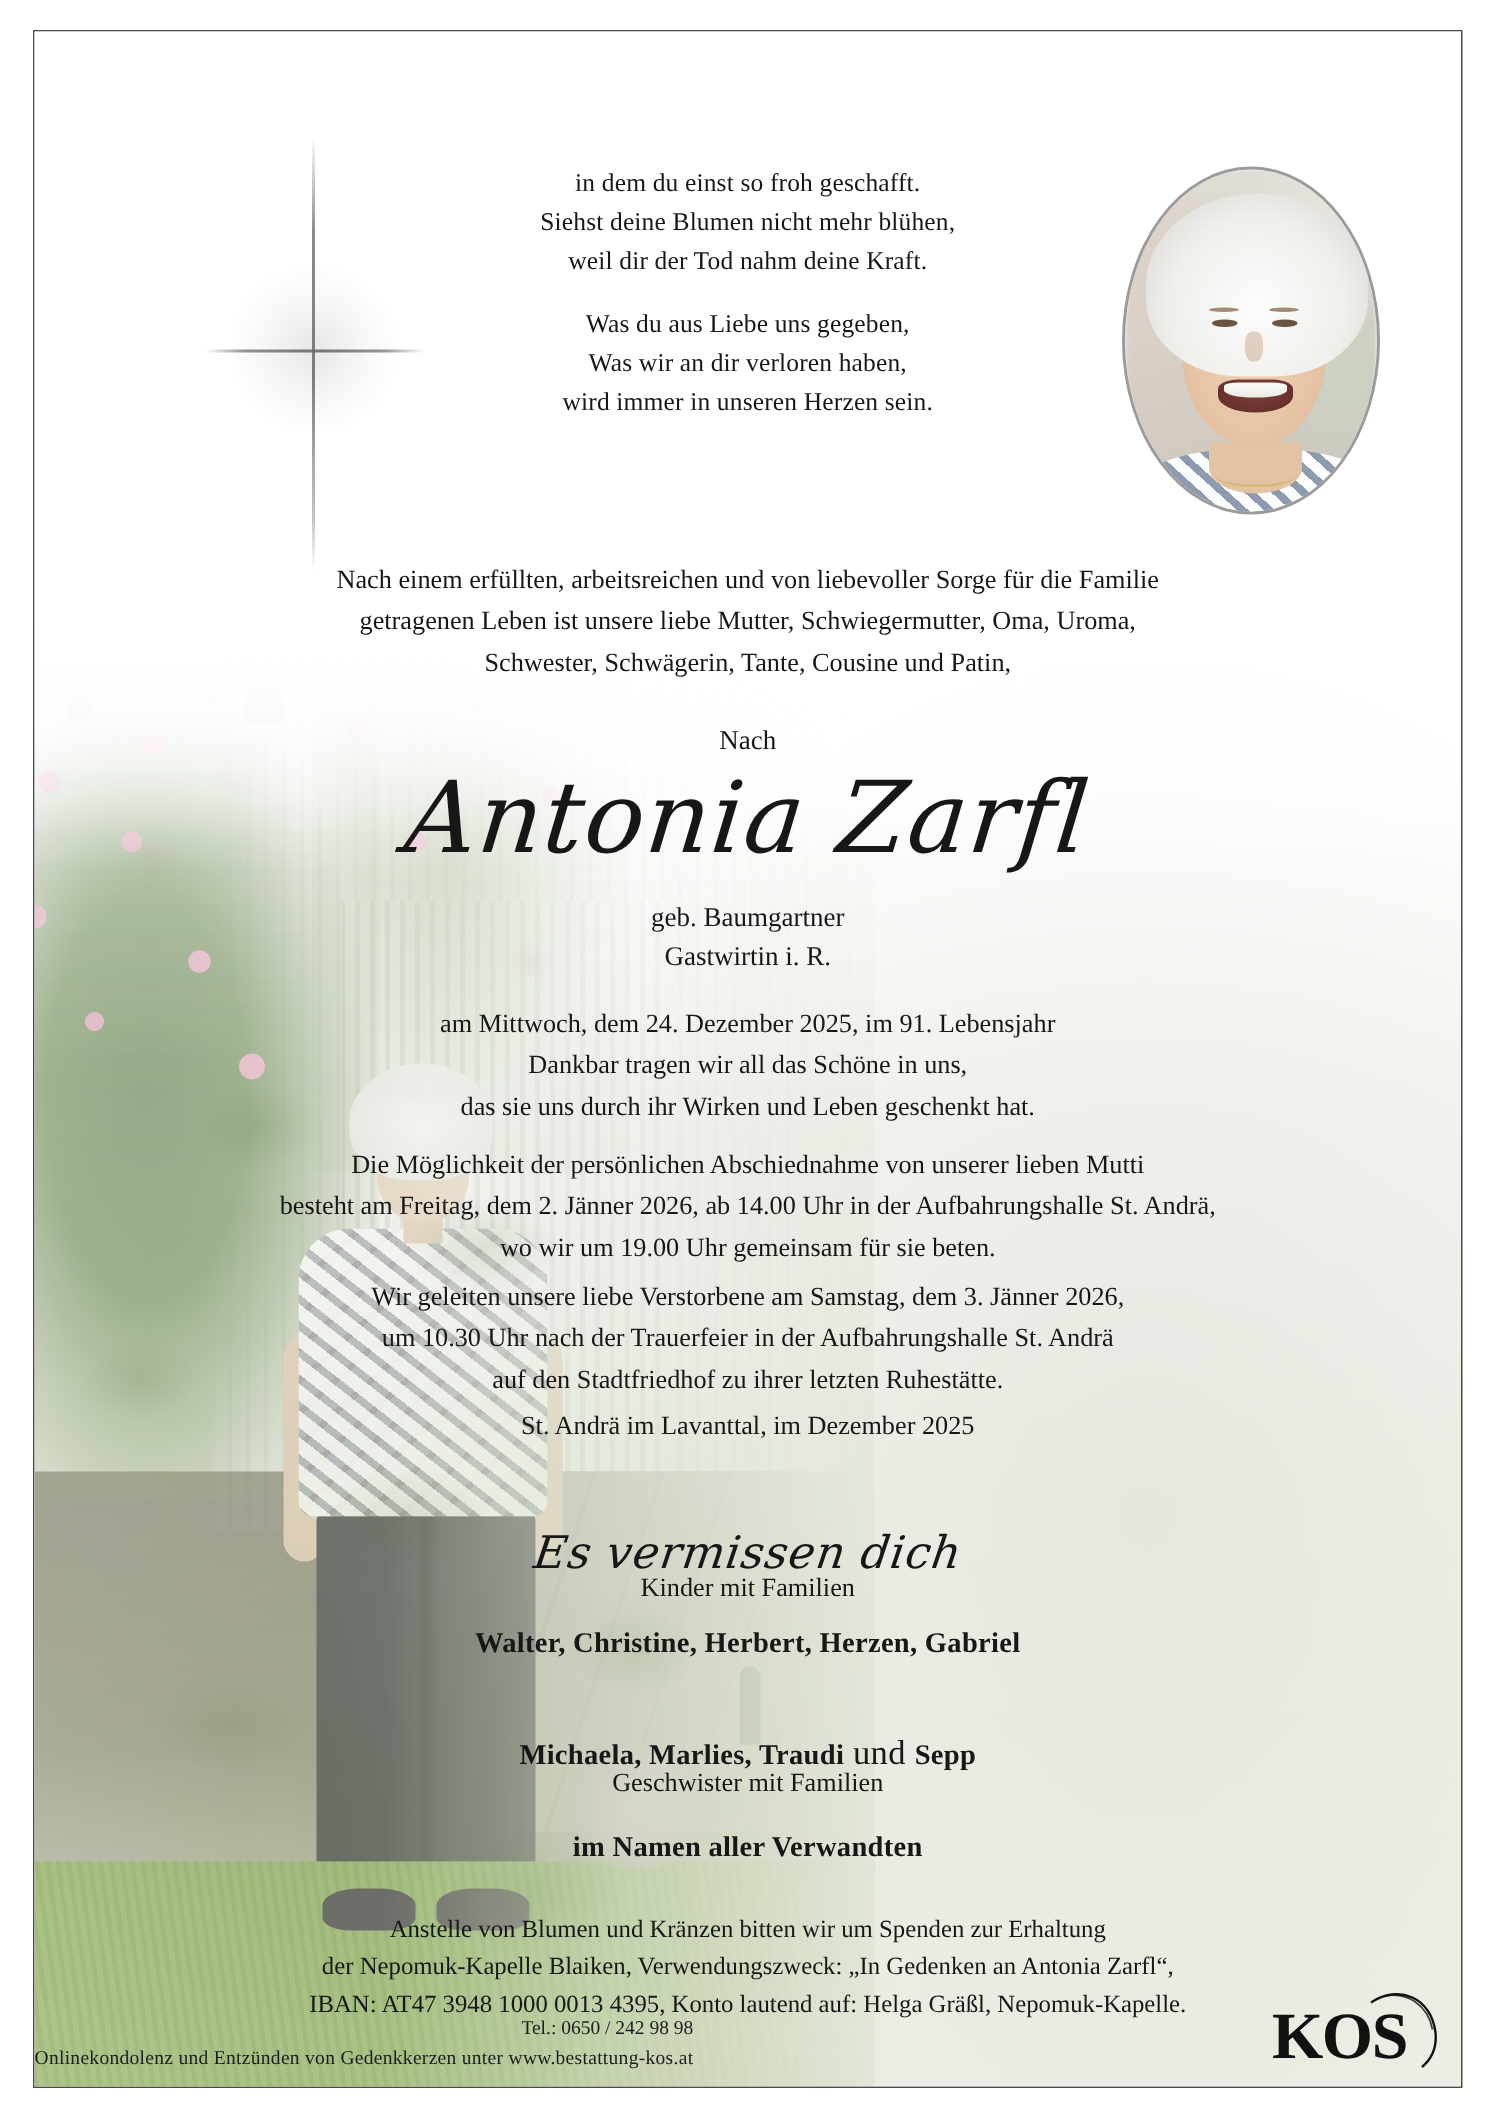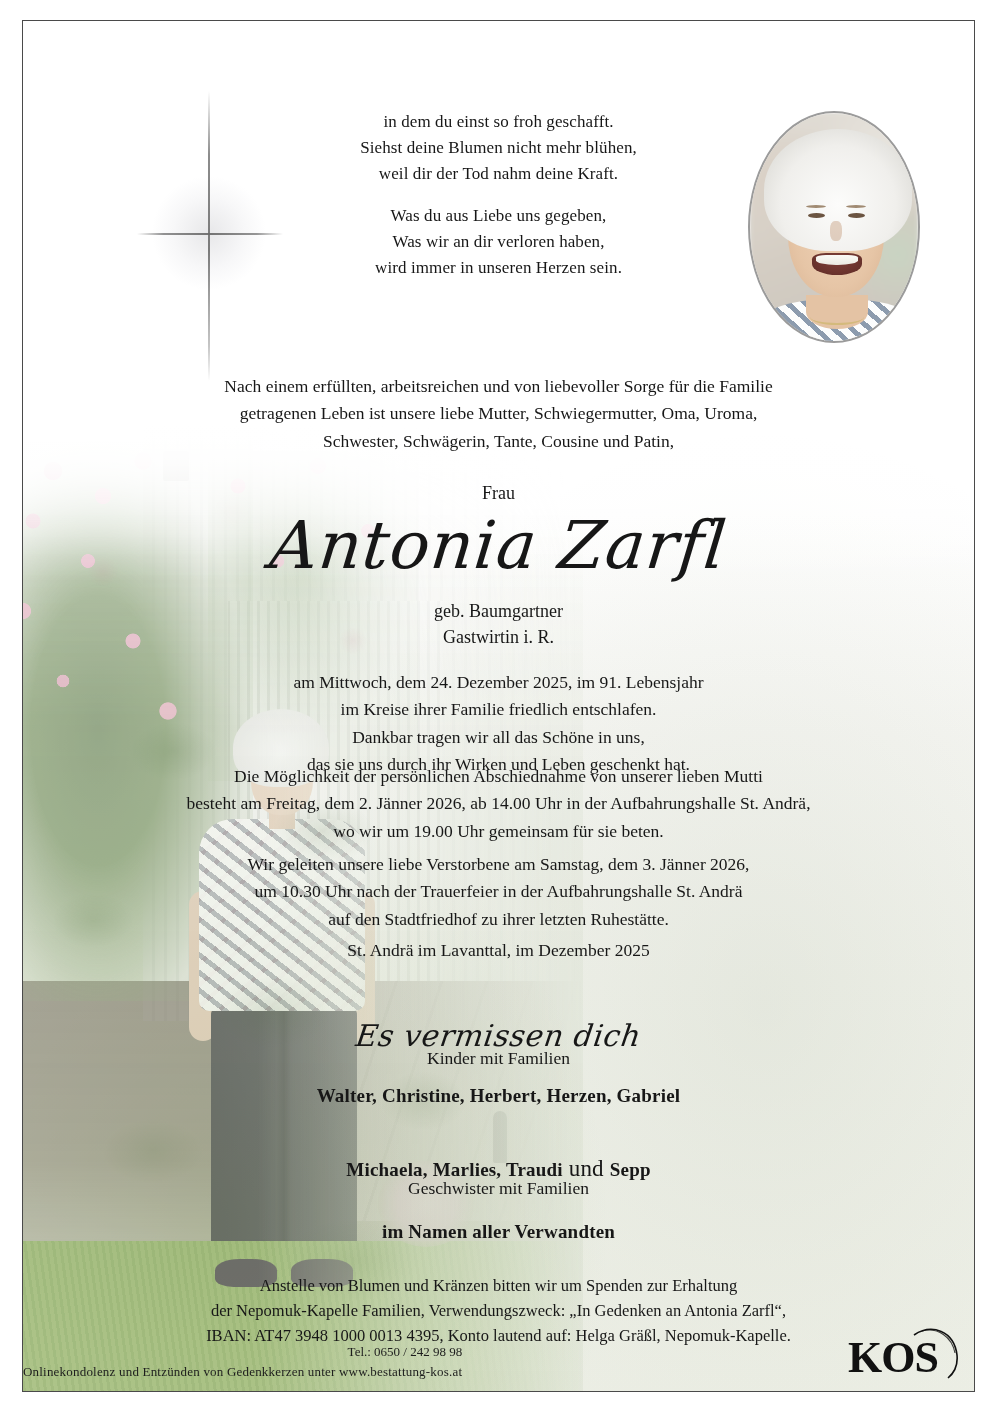--- a/index.html
+++ b/index.html
@@ -360,31 +360,30 @@
     <div>Was wir an dir verloren haben,</div>
     <div>wird immer in unseren Herzen sein.</div>
   </div>
 
   <div class="tx intro">
     <div>Nach einem erfüllten, arbeitsreichen und von liebevoller Sorge für die Familie</div>
     <div>getragenen Leben ist unsere liebe Mutter, Schwiegermutter, Oma, Uroma,</div>
     <div>Schwester, Schwägerin, Tante, Cousine und Patin,</div>
   </div>
 
-  <div class="tx frau">Frau</div>
+  <div class="tx frau">Nach</div>
   <div class="tx name">Antonia Zarfl</div>
 
   <div class="tx geb">
     <div>geb. Baumgartner</div>
     <div>Gastwirtin i. R.</div>
   </div>
 
   <div class="tx died">
     <div>am Mittwoch, dem 24. Dezember 2025, im 91. Lebensjahr</div>
-    <div>im Kreise ihrer Familie friedlich entschlafen.</div>
     <div>Dankbar tragen wir all das Schöne in uns,</div>
     <div>das sie uns durch ihr Wirken und Leben geschenkt hat.</div>
   </div>
 
   <div class="tx vigil">
     <div>Die Möglichkeit der persönlichen Abschiednahme von unserer lieben Mutti</div>
     <div>besteht am Freitag, dem 2. Jänner 2026, ab 14.00 Uhr in der Aufbahrungshalle St. Andrä,</div>
     <div>wo wir um 19.00 Uhr gemeinsam für sie beten.</div>
   </div>
 
@@ -401,21 +400,21 @@
   <div class="tx mourn1">Walter, Christine, Herbert, Herzen, Gabriel</div>
   <div class="tx mourn1sub">Kinder mit Familien</div>
 
   <div class="tx mourn2"><span>Michaela, Marlies, Traudi</span><span class="reg"> und </span><span>Sepp</span></div>
   <div class="tx mourn2sub">Geschwister mit Familien</div>
 
   <div class="tx mourn3">im Namen aller Verwandten</div>
 
   <div class="tx donate">
     <div>Anstelle von Blumen und Kränzen bitten wir um Spenden zur Erhaltung</div>
-    <div>der Nepomuk-Kapelle Familien, Verwendungszweck: „In Gedenken an Antonia Zarfl“,</div>
+    <div>der Nepomuk-Kapelle Blaiken, Verwendungszweck: „In Gedenken an Antonia Zarfl“,</div>
     <div>IBAN: AT47 3948 1000 0013 4395, Konto lautend auf: Helga Gräßl, Nepomuk-Kapelle.</div>
   </div>
 
   <div id="footer-block">
     <div class="foot-text">
       <div class="foot-tel">Tel.: 0650 / 242 98 98</div>
       <div class="foot-url">Onlinekondolenz und Entzünden von Gedenkkerzen unter www.bestattung-kos.at</div>
     </div>
     <div id="logo">
       <div class="logo-word">KOS</div>

